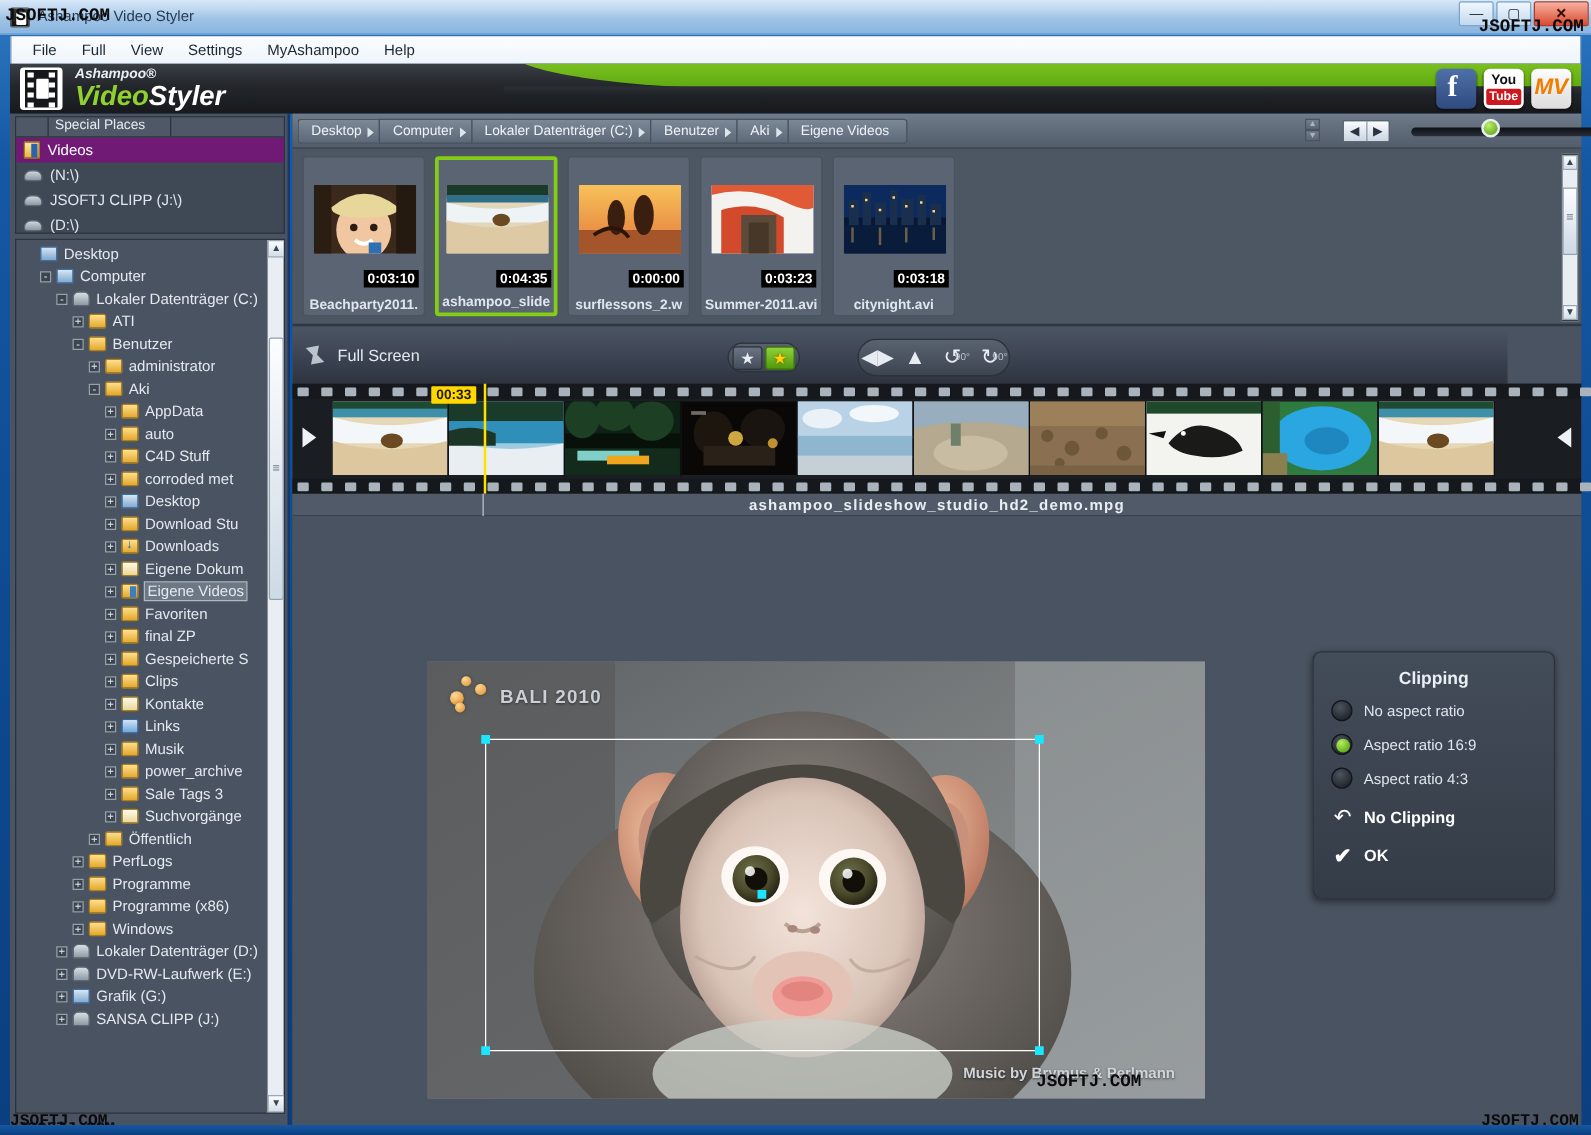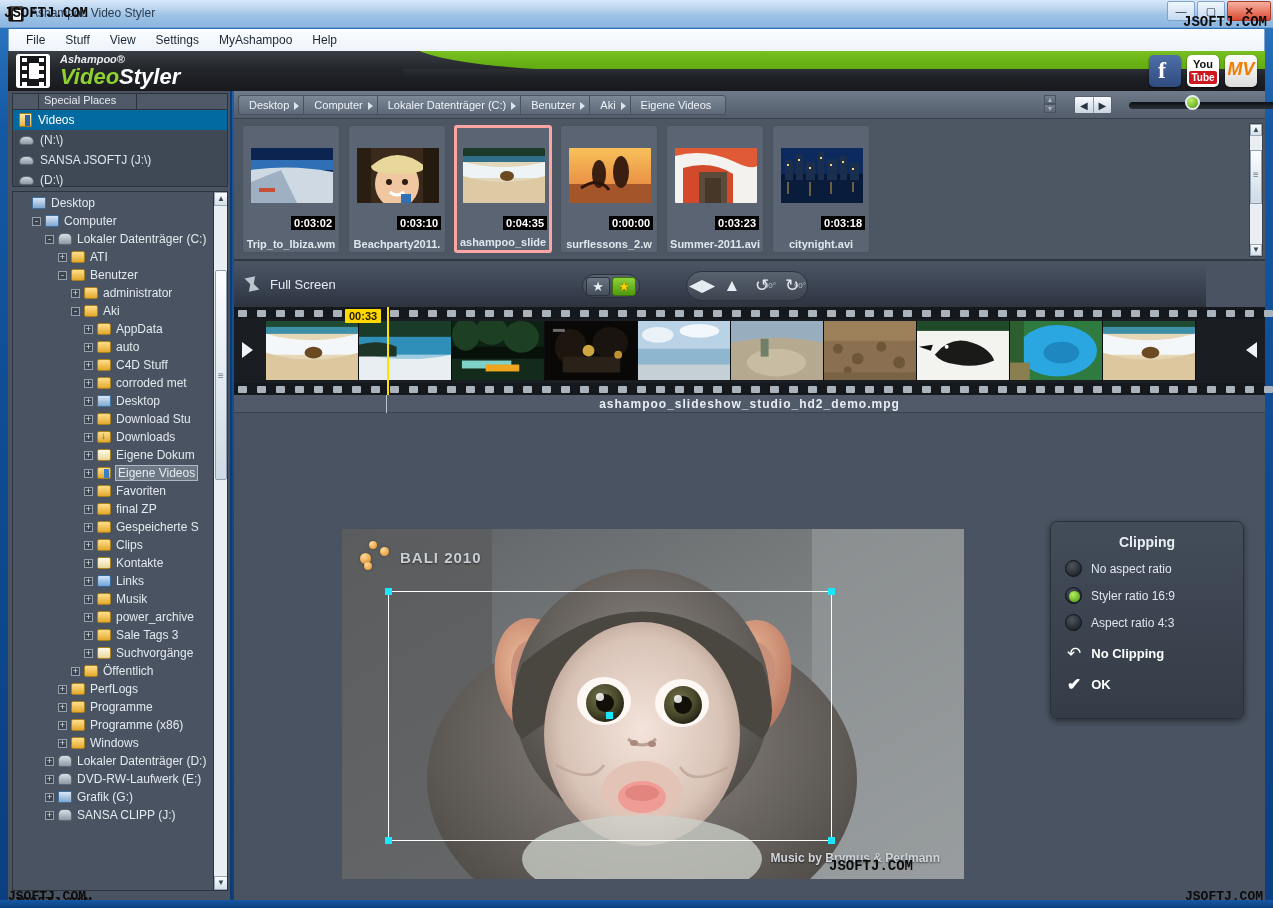--- a/index.html
+++ b/index.html
@@ -115,21 +115,21 @@
     position:relative; height:16px; background:#4e5866; border-bottom:1px solid #2c333d;
     display:flex; font-size:11px; color:#e6ebf0;
   }
   .places-hdr .c1{ width:26px; border-right:1px solid #2c333d; }
   .places-hdr .c2{ width:98px; padding-left:5px; border-right:1px solid #2c333d; }
   .places-hdr .c3{ flex:1; }
   .place-row{
     height:20px; display:flex; align-items:center; gap:6px; padding-left:6px;
     font-size:12px; color:#dfe6ed; cursor:pointer;
   }
-  .place-row.sel{ background:#0369a1; color:#fff; }
+  .place-row.sel{ background:#701a75; color:#fff; }
   .ico-vid{ width:13px;height:14px;background:linear-gradient(180deg,#ffe9a8,#e8b441);
             border:1px solid #a87c13; border-radius:1px; position:relative;}
   .ico-vid:after{content:"";position:absolute;right:1px;top:1px;width:5px;height:11px;
             background:#2b63a8;}
   .ico-drv{ width:15px;height:9px;background:linear-gradient(180deg,#cfd7de,#8e99a4);
             border-radius:6px 6px 3px 3px; border:1px solid #5e6874;}
   .tree{
     position:absolute; left:4px; top:100px; width:216px; height:700px;
     background:#4a5361; border:1px solid #2c333d; overflow:hidden;
   }
@@ -218,21 +218,21 @@
   
   .thumbstrip{
     position:absolute; left:0; top:28px; width:1031px; height:142px;
     background:#4d5663; border-bottom:2px solid #2f3742;
   }
   .thumbrow{ position:absolute; left:8px; top:6px; display:flex; gap:8px; }
   .thumb{
     width:98px; height:128px; background:#5a6472; border:1px solid #49525f; border-radius:3px;
     position:relative; cursor:pointer;
   }
-  .thumb.sel{ border:3px solid #fca5a5; }
+  .thumb.sel{ border:3px solid #84cc16; }
   .thumb .pic{
     position:absolute; left:8px; top:22px; width:82px; height:55px; border-radius:1px; overflow:hidden;
   }
   .thumb.sel .pic{ left:6px; top:20px; }
   .thumb .dur{
     position:absolute; right:4px; bottom:22px; background:#000; color:#fff;
     font-size:11px; font-weight:bold; padding:1px 3px;
   }
   .thumb.sel .dur{ right:2px; bottom:20px; }
   .thumb .nm{
@@ -408,21 +408,21 @@
       <div class="winbtn close">
           <span class="gl">✕</span>
         </div>
     </div>
   </div>
   <div class="wm-tl">JSOFTJ.COM</div>
   <div class="wm-tr">JSOFTJ.COM</div>
 
   <div class="menubar">
     <div class="mi">File</div>
-    <div class="mi">Stuff</div>
+    <div class="mi">Full</div>
     <div class="mi">View</div>
     <div class="mi">Settings</div>
     <div class="mi">MyAshampoo</div>
     <div class="mi">Help</div>
   </div>
 
   <div class="brandbar">
     <div class="greenswoosh"></div>
     <div class="greenswoosh2"></div>
     <div class="filmlogo" id="filmlogo">
@@ -465,21 +465,21 @@
           <div class="place-row sel">
             <span class="ico-vid"></span>
             <span>Videos</span>
           </div>
           <div class="place-row">
             <span class="ico-drv"></span>
             <span>(N:\)</span>
           </div>
           <div class="place-row">
             <span class="ico-drv"></span>
-            <span>SANSA JSOFTJ (J:\)</span>
+            <span>JSOFTJ CLIPP (J:\)</span>
           </div>
           <div class="place-row">
             <span class="ico-drv"></span>
             <span>(D:\)</span>
           </div>
         </div>
     </div>
     <div class="tree">
       <div class="tree-inner" id="tree-list">
           <div class="tnode" style="padding-left: 6px;">
@@ -685,32 +685,20 @@
       <div class="pager">
         <span>◀</span>
         <span>▶</span>
       </div>
       <div class="zoomtrack"></div>
       <div class="zoomknob"></div>
     </div>
 
     <div class="thumbstrip">
       <div class="thumbrow" id="thumbrow">
-          <div class="thumb">
-            <div class="pic"><svg viewBox="0 0 82 55" preserveAspectRatio="none">
-                <rect width="82" height="55" fill="#0e2b54"></rect>
-                <rect y="0" width="82" height="14" fill="#0b2550"></rect>
-                <rect y="12" width="82" height="10" fill="#2f6fb5"></rect>
-                <path d="M0 22 Q41 16 82 24 L82 55 L0 55Z" fill="#cfd9e4"></path>
-                <path d="M0 34 L30 22 L46 55 L0 55Z" fill="#9fb0c3"></path>
-                <rect x="8" y="40" width="16" height="4" fill="#c94f3a"></rect>
-              </svg></div>
-            <div class="dur">0:03:02</div>
-            <div class="nm">Trip_to_Ibiza.wm</div>
-          </div>
           <div class="thumb">
             <div class="pic"><svg viewBox="0 0 82 55" preserveAspectRatio="none">
                 <rect width="82" height="55" fill="#3b2a1c"></rect>
                 <ellipse cx="40" cy="36" rx="22" ry="24" fill="#f0c7a0"></ellipse>
                 <path d="M14 18 Q40 -4 68 18 Q68 26 40 26 Q14 26 14 18Z" fill="#e8d79a"></path>
                 <ellipse cx="32" cy="34" rx="3" ry="3" fill="#2b1d12"></ellipse>
                 <ellipse cx="48" cy="34" rx="3" ry="3" fill="#2b1d12"></ellipse>
                 <path d="M33 44 Q40 50 47 44" stroke="#fff" stroke-width="3" fill="none"></path>
                 <rect x="0" y="0" width="14" height="55" fill="#2a1d12"></rect>
                 <rect x="66" y="0" width="16" height="55" fill="#241a10"></rect>
@@ -1106,21 +1094,21 @@
       <div class="watermark-mid">JSOFTJ.COM</div>
 
       <div class="clipping">
         <div class="ctitle">Clipping</div>
         <div class="radiorow">
           <span class="radio"></span>
           <span class="rl">No aspect ratio</span>
         </div>
         <div class="radiorow">
           <span class="radio on"></span>
-          <span class="rl">Styler ratio 16:9</span>
+          <span class="rl">Aspect ratio 16:9</span>
         </div>
         <div class="radiorow">
           <span class="radio"></span>
           <span class="rl">Aspect ratio 4:3</span>
         </div>
         <div class="actrow">
           <span class="undo-ico">↶</span>
           <span class="al">No Clipping</span>
         </div>
         <div class="actrow">

